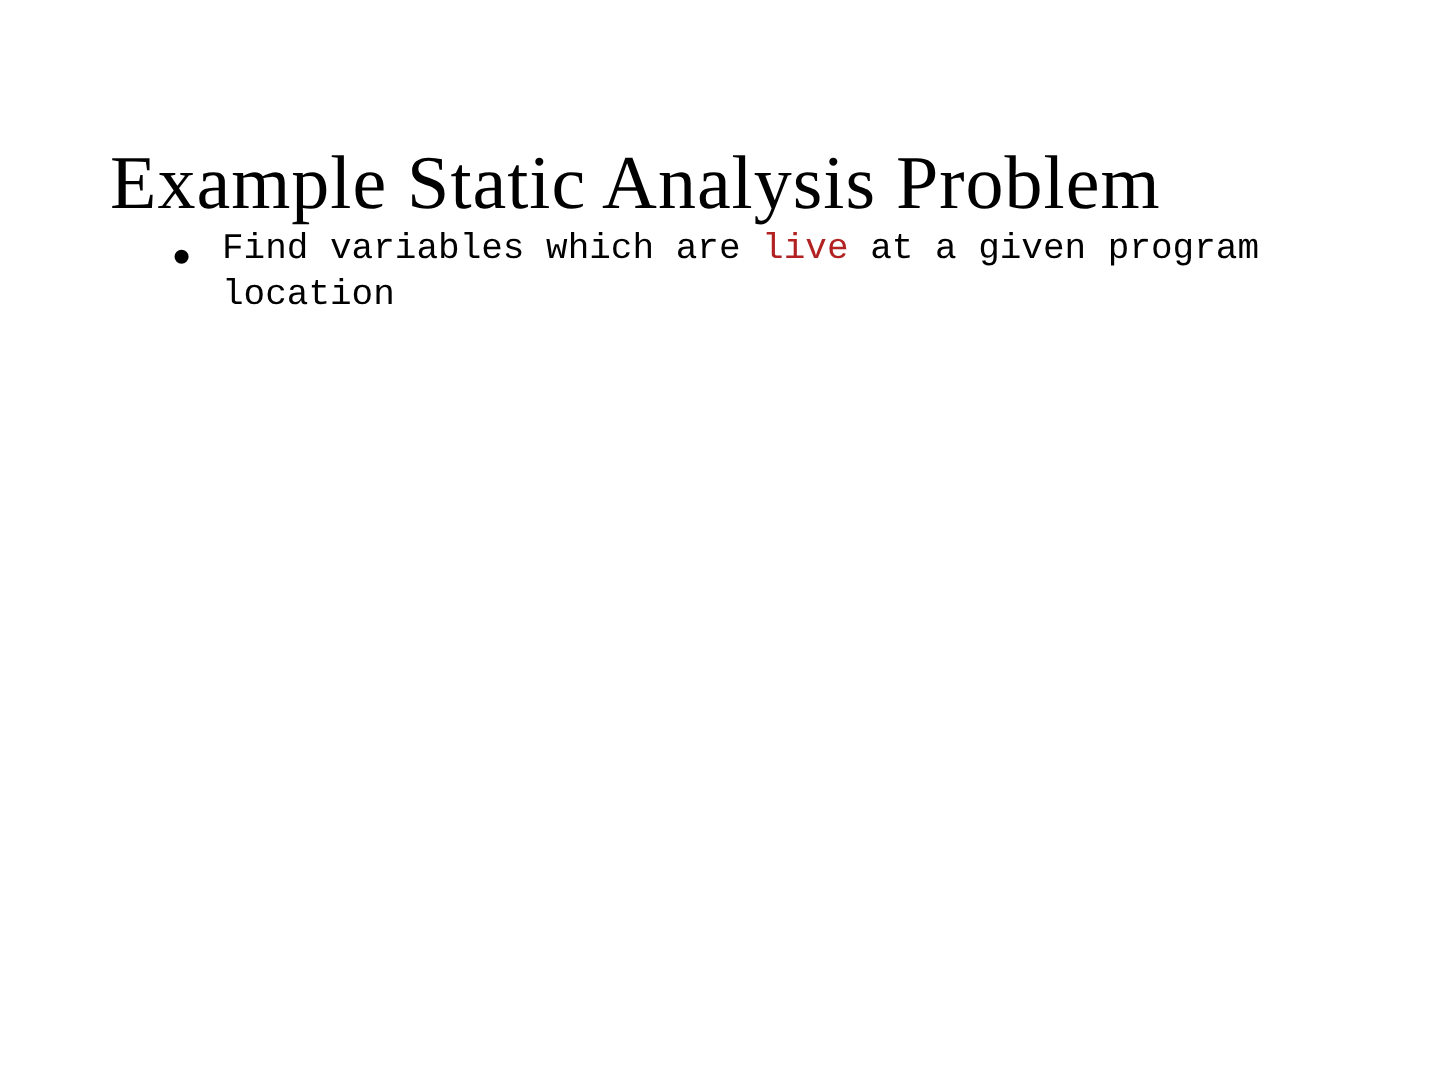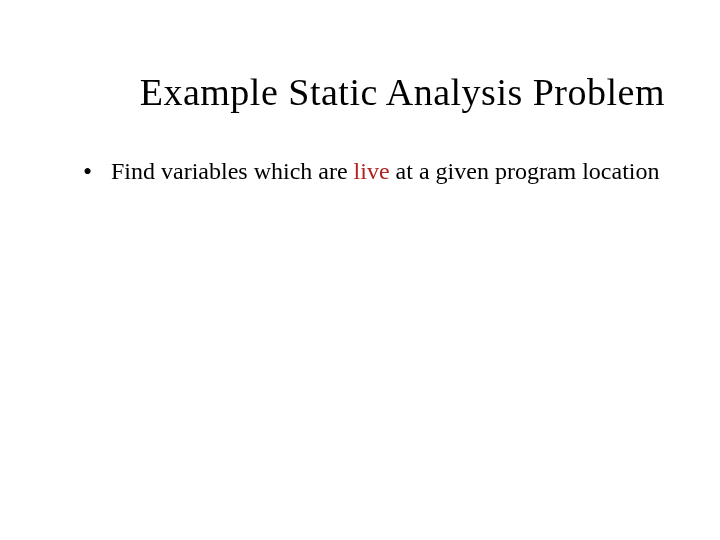--- a/index.html
+++ b/index.html
@@ -17,34 +17,34 @@
       overflow: hidden;
     }
     .slide {
       width: 100%;
       height: 100%;
       padding: 70px 55px 40px 55px;
     }
     .title {
       font-size: 38px;
       font-weight: normal;
-      text-align: right;
-      margin-bottom: 42px;
+      text-align: left;
       letter-spacing: 0.5px;
     }
     .bullets {
       list-style: none;
       padding-left: 38px;
     }
     .bullets li {
       position: relative;
-      font-size: 24px;
+      font-size: 18px;
       line-height: 1.25;
       margin-bottom: 8px;
       padding-left: 18px;
+      font-family: Liberation Mono, monospace;
     }
     .bullets li::before {
       content: "•";
       position: absolute;
       left: -10px;
       top: 0;
       font-size: 26px;
     }
     .highlight {
       color: #b22222;

